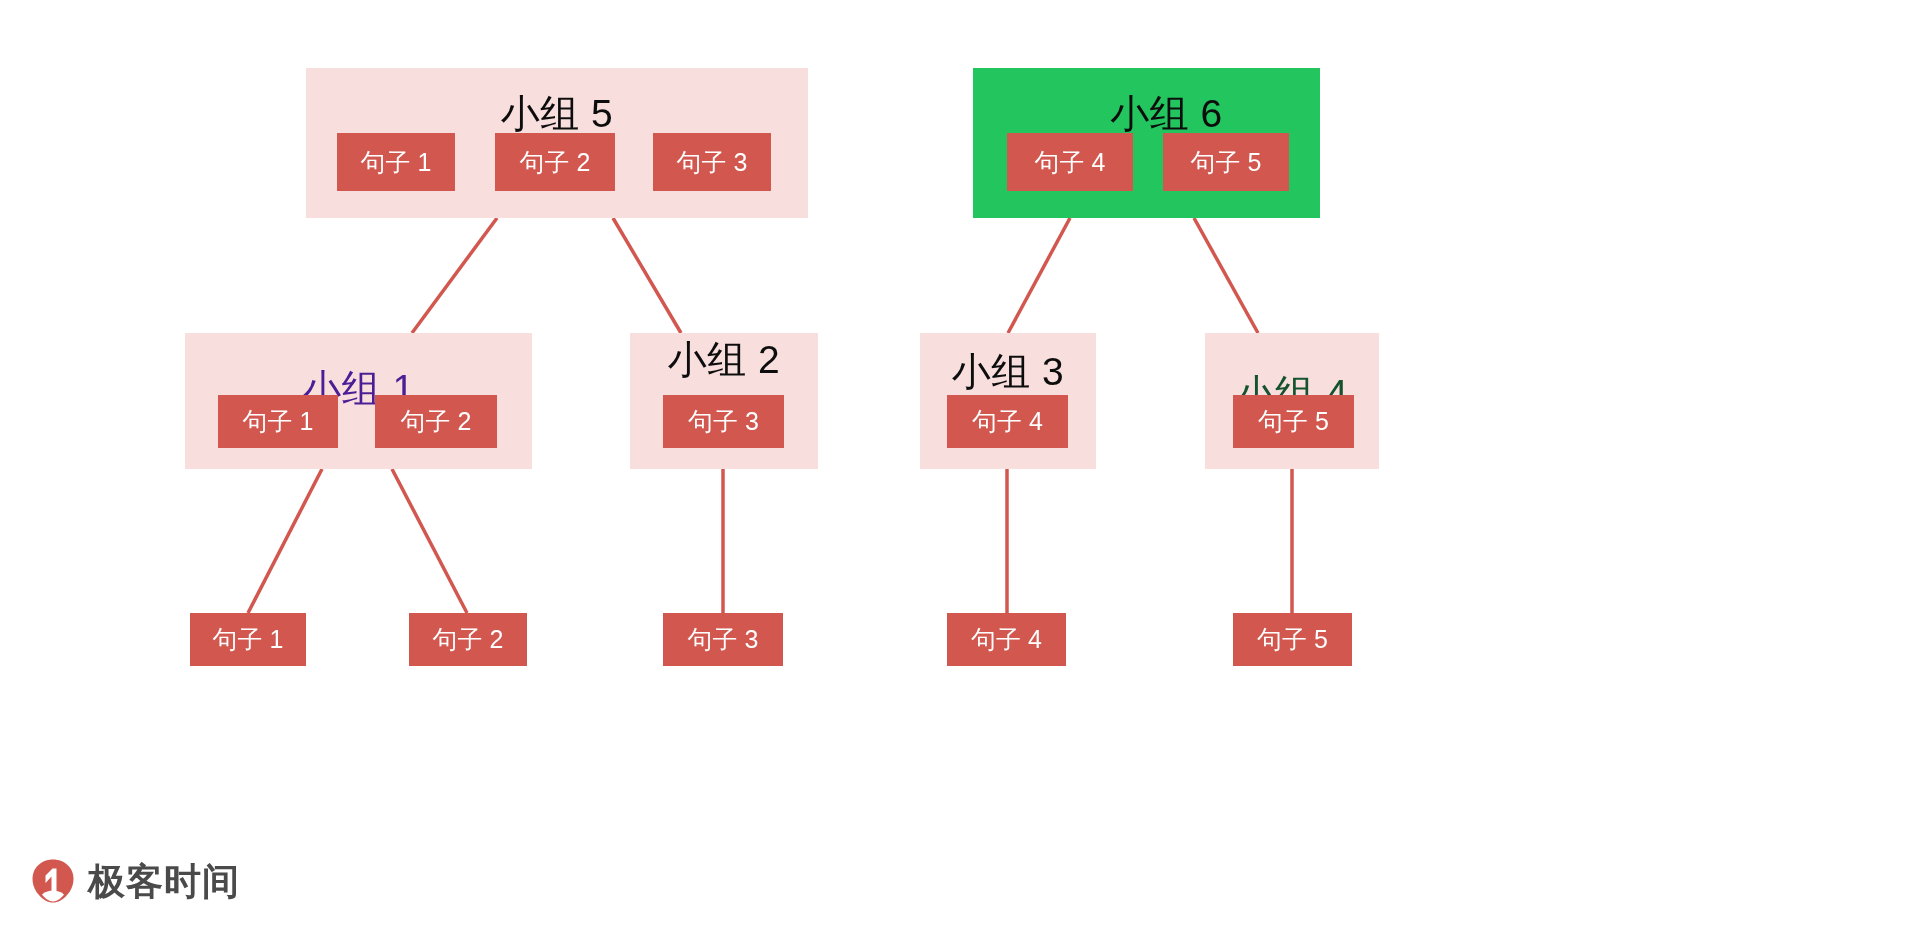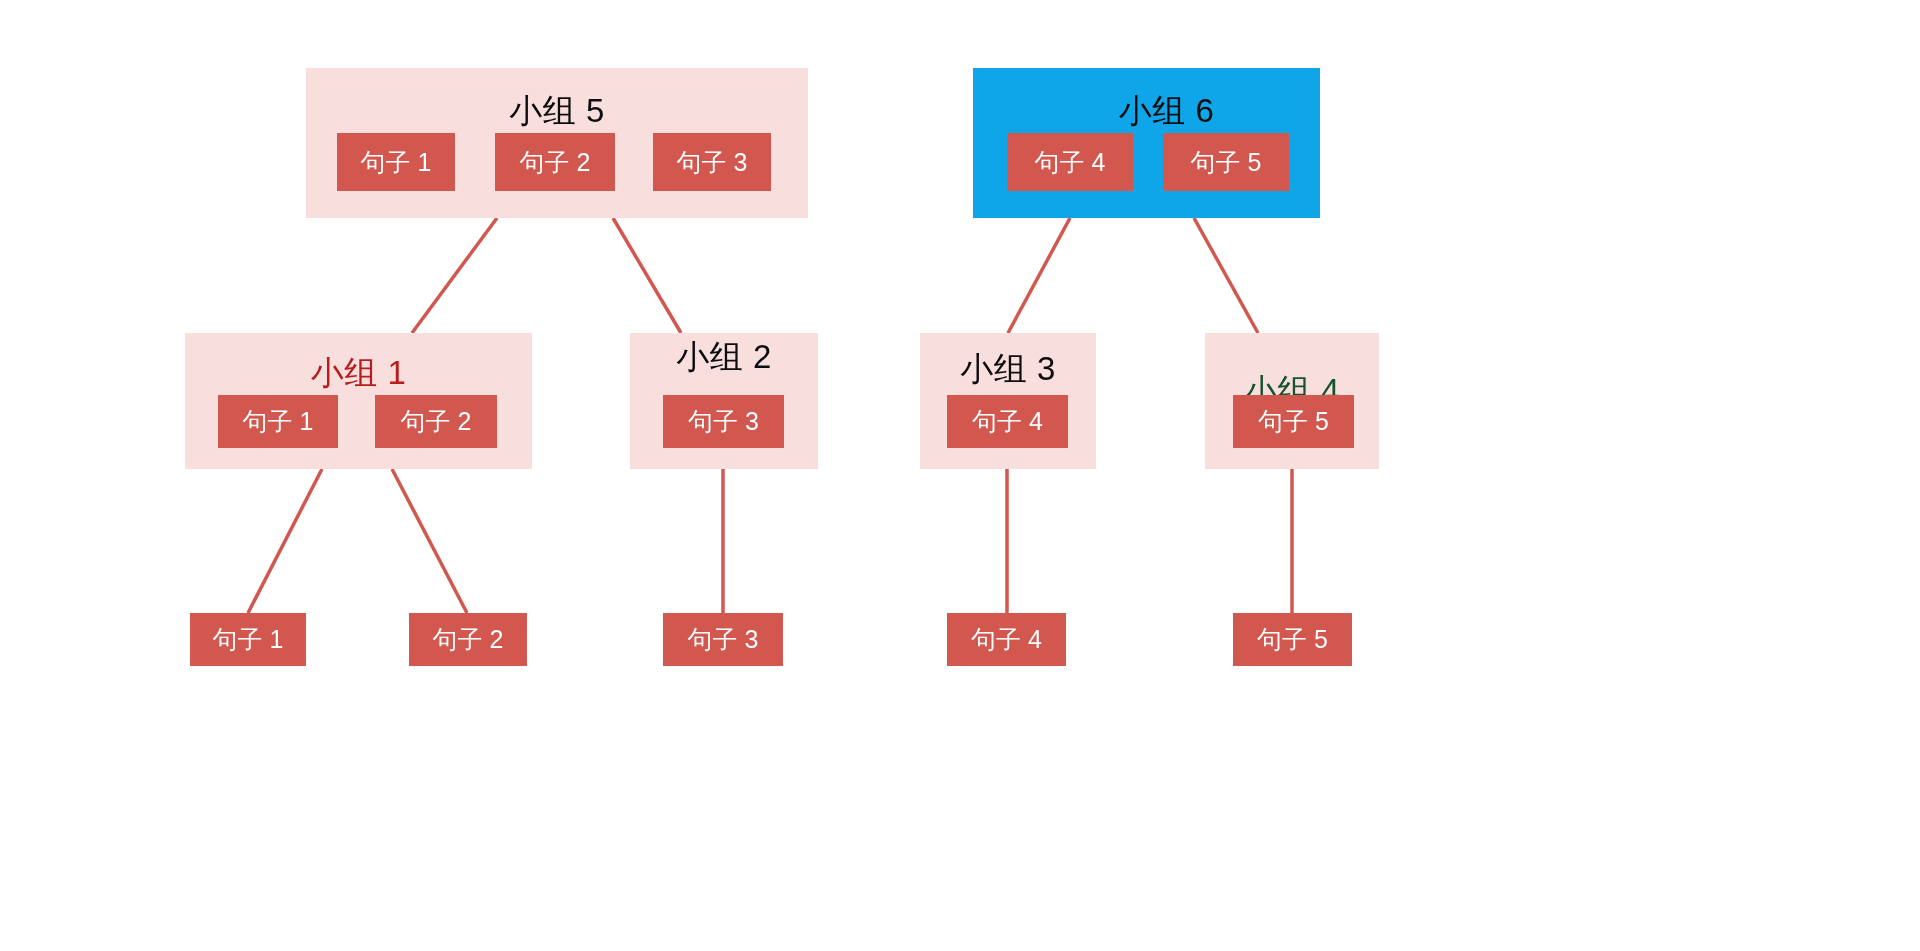--- a/index.html
+++ b/index.html
@@ -16,21 +16,21 @@
   .group-box{
     position:absolute;
     background:#f8dfde;
     box-sizing:border-box;
     display:flex;
     flex-direction:column;
     align-items:center;
   }
   .group-title{
     color:#0d0d0d;
-    font-size:33px;
+    font-size:39px;
     line-height:1;
     letter-spacing:0.5px;
     white-space:nowrap;
     user-select:none;
   }
   .chip{
     background:#d1574f;
     color:#ffffff;
     font-size:25px;
     line-height:1;
@@ -91,27 +91,27 @@
       <line x1="1292" y1="448" x2="1292" y2="613" stroke="#d1574f" stroke-width="3.5" stroke-linecap="butt"></line>
     </svg>
 
   <div id="groups-layer">
       <div class="group-box" style="left: 306px; top: 68px; width: 502px; height: 150px; background: rgb(248, 223, 222);">
         <div class="group-title" style="color: rgb(13, 13, 13); margin-top: 26px;">小组 5</div>
       </div>
       <div class="chip" style="position: absolute; left: 337px; top: 133px; width: 118px; height: 58px; background: rgb(209, 87, 79); color: rgb(255, 255, 255);">句子 1</div>
       <div class="chip" style="position: absolute; left: 495px; top: 133px; width: 120px; height: 58px; background: rgb(209, 87, 79); color: rgb(255, 255, 255);">句子 2</div>
       <div class="chip" style="position: absolute; left: 653px; top: 133px; width: 118px; height: 58px; background: rgb(209, 87, 79); color: rgb(255, 255, 255);">句子 3</div>
-      <div class="group-box" style="left: 973px; top: 68px; width: 347px; height: 150px; background: #0ea5e9; padding-left: 40px;">
+      <div class="group-box" style="left: 973px; top: 68px; width: 347px; height: 150px; background: #22c55e; padding-left: 40px;">
         <div class="group-title" style="color: rgb(13, 13, 13); margin-top: 26px;">小组 6</div>
       </div>
       <div class="chip" style="position: absolute; left: 1007px; top: 133px; width: 126px; height: 58px; background: rgb(209, 87, 79); color: rgb(255, 255, 255);">句子 4</div>
       <div class="chip" style="position: absolute; left: 1163px; top: 133px; width: 126px; height: 58px; background: rgb(209, 87, 79); color: rgb(255, 255, 255);">句子 5</div>
       <div class="group-box" style="left: 185px; top: 333px; width: 347px; height: 136px; background: rgb(248, 223, 222);">
-        <div class="group-title" style="color: #b91c1c; margin-top: 23px;">小组 1</div>
+        <div class="group-title" style="color: #4c1d95; margin-top: 36px;">小组 1</div>
       </div>
       <div class="chip" style="position: absolute; left: 218px; top: 395px; width: 120px; height: 53px; background: rgb(209, 87, 79); color: rgb(255, 255, 255);">句子 1</div>
       <div class="chip" style="position: absolute; left: 375px; top: 395px; width: 122px; height: 53px; background: rgb(209, 87, 79); color: rgb(255, 255, 255);">句子 2</div>
       <div class="group-box" style="left: 630px; top: 333px; width: 188px; height: 136px; background: rgb(248, 223, 222);">
         <div class="group-title" style="color: rgb(13, 13, 13); margin-top: 7px;">小组 2</div>
       </div>
       <div class="chip" style="position: absolute; left: 663px; top: 395px; width: 121px; height: 53px; background: rgb(209, 87, 79); color: rgb(255, 255, 255);">句子 3</div>
       <div class="group-box" style="left: 920px; top: 333px; width: 176px; height: 136px; background: rgb(248, 223, 222);">
         <div class="group-title" style="color: rgb(13, 13, 13); margin-top: 19px;">小组 3</div>
       </div>
@@ -122,14 +122,24 @@
       <div class="chip" style="position: absolute; left: 1233px; top: 395px; width: 121px; height: 53px; background: rgb(209, 87, 79); color: rgb(255, 255, 255);">句子 5</div>
     </div>
   <div id="leaves-layer">
       <div class="leaf" style="left: 190px; top: 613px; width: 116px; height: 53px; background: rgb(209, 87, 79); color: rgb(255, 255, 255);">句子 1</div>
       <div class="leaf" style="left: 409px; top: 613px; width: 118px; height: 53px; background: rgb(209, 87, 79); color: rgb(255, 255, 255);">句子 2</div>
       <div class="leaf" style="left: 663px; top: 613px; width: 120px; height: 53px; background: rgb(209, 87, 79); color: rgb(255, 255, 255);">句子 3</div>
       <div class="leaf" style="left: 947px; top: 613px; width: 119px; height: 53px; background: rgb(209, 87, 79); color: rgb(255, 255, 255);">句子 4</div>
       <div class="leaf" style="left: 1233px; top: 613px; width: 119px; height: 53px; background: rgb(209, 87, 79); color: rgb(255, 255, 255);">句子 5</div>
     </div>
 
+  <div id="logo">
+    <div class="logo-mark">
+      <svg width="46" height="46" viewBox="0 0 46 46" aria-hidden="true">
+        <path d="M23 1.5 C11 1.5 2.5 10 2.5 21 C2.5 30 8 38 15.5 42.5 C18 44 20.5 44.5 23 44.5 C25.5 44.5 28 44 30.5 42.5 C38 38 43.5 30 43.5 21 C43.5 10 35 1.5 23 1.5 Z" fill="#d1574f"></path>
+        <path d="M26.5 10.5 L26.5 33 L21.5 33 L21.5 18.5 L15.5 25 L15.5 17.5 L22.5 10.5 Z" fill="#ffffff"></path>
+        <path d="M12 36.5 C15.5 33.5 19 32.5 23 32.5 C27 32.5 30.5 33.5 34 36.5 C31 40.5 27 43.5 23 43.5 C19 43.5 15 40.5 12 36.5 Z" fill="#ffffff"></path>
+      </svg>
+    </div>
+    <div class="logo-text">极客时间</div>
+  </div>
 
 </div>
 
 </body></html>

